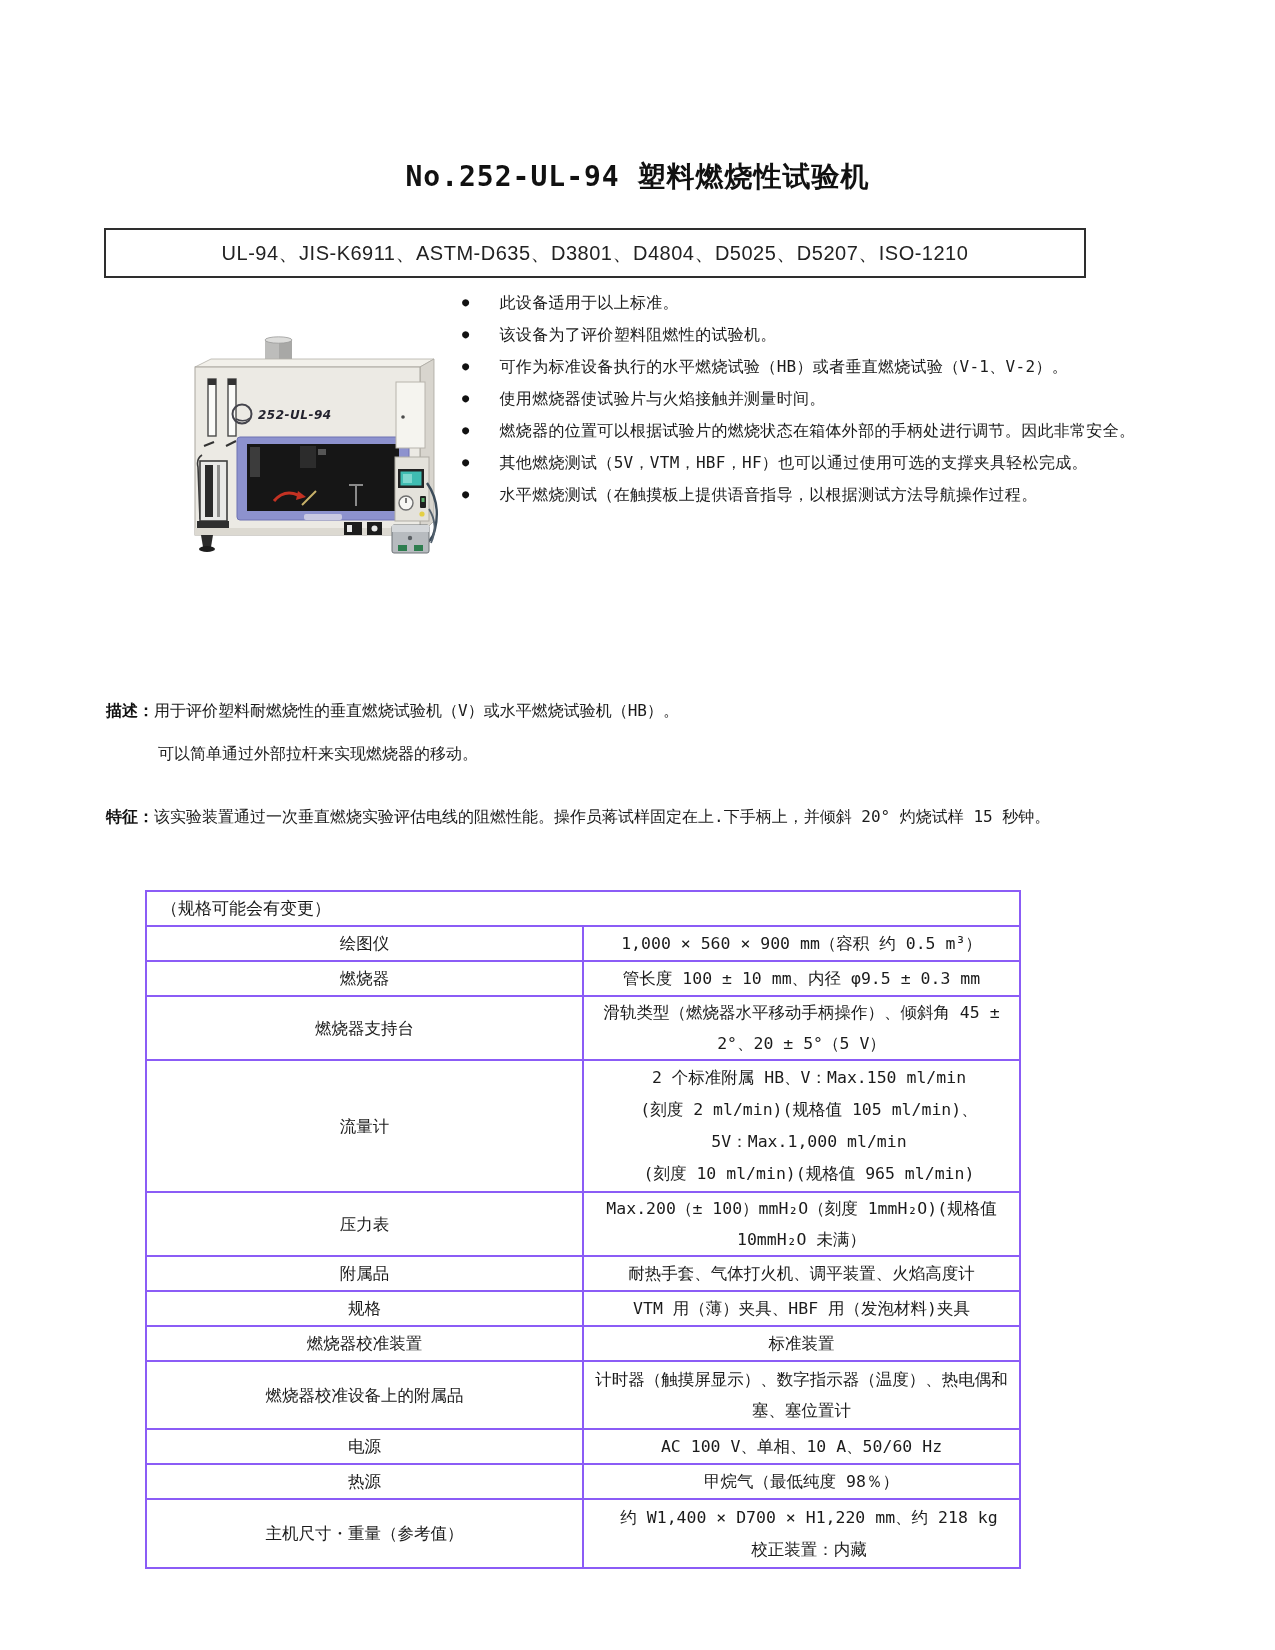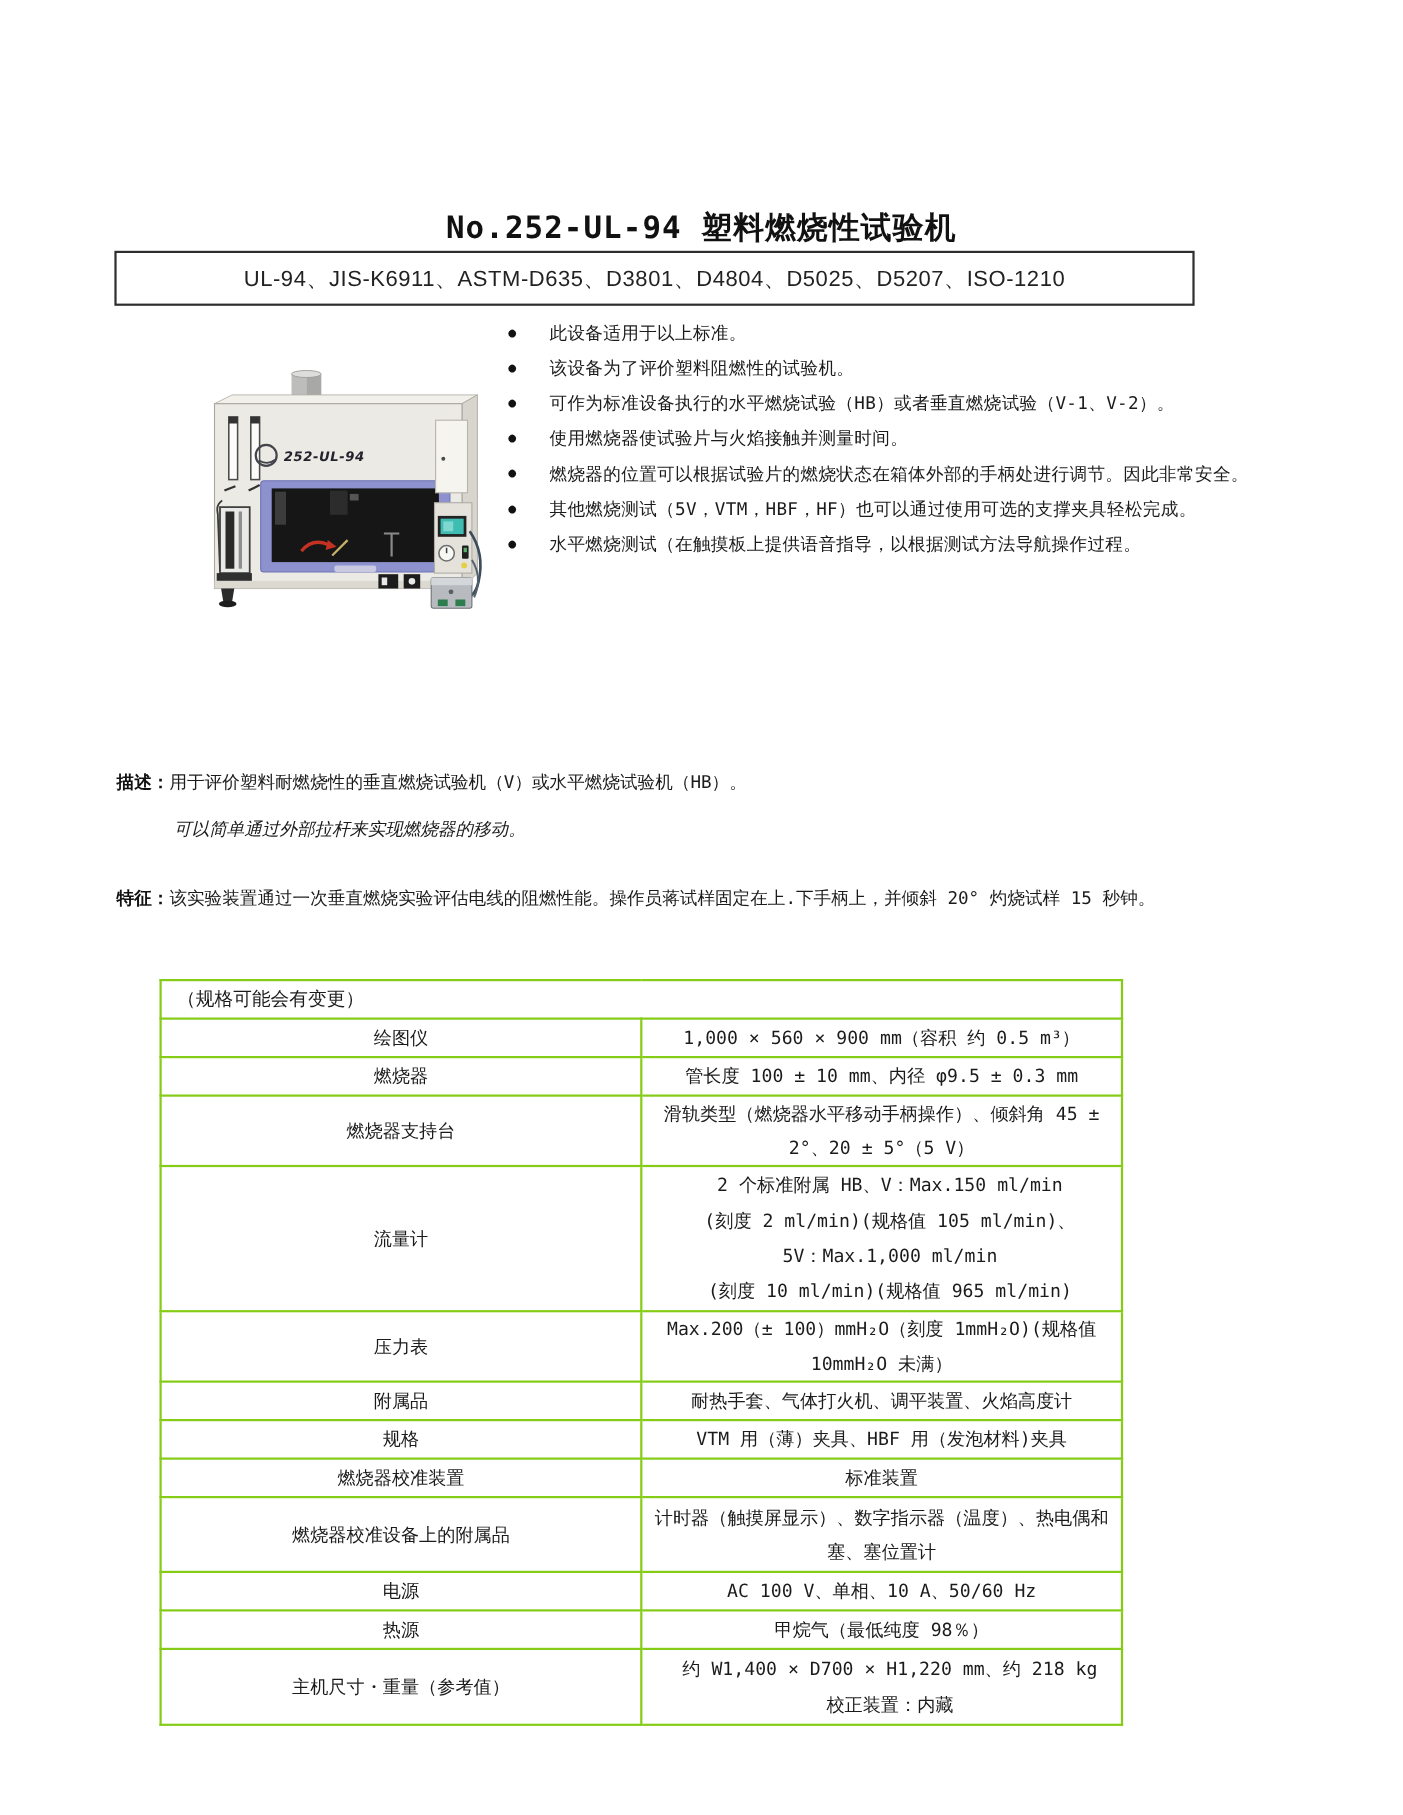--- a/index.html
+++ b/index.html
@@ -7,21 +7,21 @@
     position:relative;
     width:1275px;height:1650px;
     background:#ffffff;
     color:#1e1e1e;
     font-family:"DejaVu Sans Mono","DejaVu Sans",sans-serif;
     overflow:hidden;
   }
   .doc-title{
     position:absolute;left:0;top:158px;width:100%;
     text-align:center;font-size:28px;font-weight:bold;
-    letter-spacing:1px;color:#111;margin-top:30px;
+    letter-spacing:1px;color:#111;
   }
   .standards-box{
     position:absolute;left:104px;top:228px;width:978px;height:46px;
     border:2px solid #2e2e2e;
     display:flex;align-items:center;justify-content:center;
   }
   .standards-text{
     font-family:"Liberation Sans","DejaVu Sans",sans-serif;
     font-size:20px;color:#222;letter-spacing:0.5px;
   }
@@ -34,28 +34,28 @@
     display:flex;align-items:flex-start;
     margin-bottom:13px;height:19px;
     font-size:16px;line-height:19px;letter-spacing:0.3px;color:#1b1b1b;
     white-space:nowrap;
   }
   .bullet-marker{font-size:12px;line-height:19px;margin-right:30px;color:#111;}
   .para{position:absolute;left:106px;width:1070px;font-size:16px;line-height:20px;color:#1b1b1b;}
   .para-desc{top:701px;}
   .para-feat{top:807px;}
   .para-label{font-weight:bold;color:#111;}
-  .para-line2{margin-top:23px;margin-left:52px;font-style:italic;}
+  .para-line2{margin-top:23px;margin-left:52px;}
   .spec-table{
     position:absolute;left:145px;top:890px;width:876px;
     border-collapse:collapse;table-layout:fixed;
     font-size:16.5px;color:#1b1b1b;
   }
   .spec-table td{
-    border:2px solid #84cc16;
+    border:2px solid #8b5cf6;
     padding:0;vertical-align:middle;
     overflow:hidden;
   }
   .spec-table .col-label{width:232px;text-align:center;padding:0 16px;line-height:31px;}
   .spec-table .col-value{text-align:center;line-height:31px;}
   .spec-header-cell{padding:0 0 0 14px !important;font-size:17px;}
   .vline{line-height:32px;padding-left:15px;}
   .r33 td{height:33px;}
   .r130 td{height:130px;}
   .r66 td{height:66px;}

